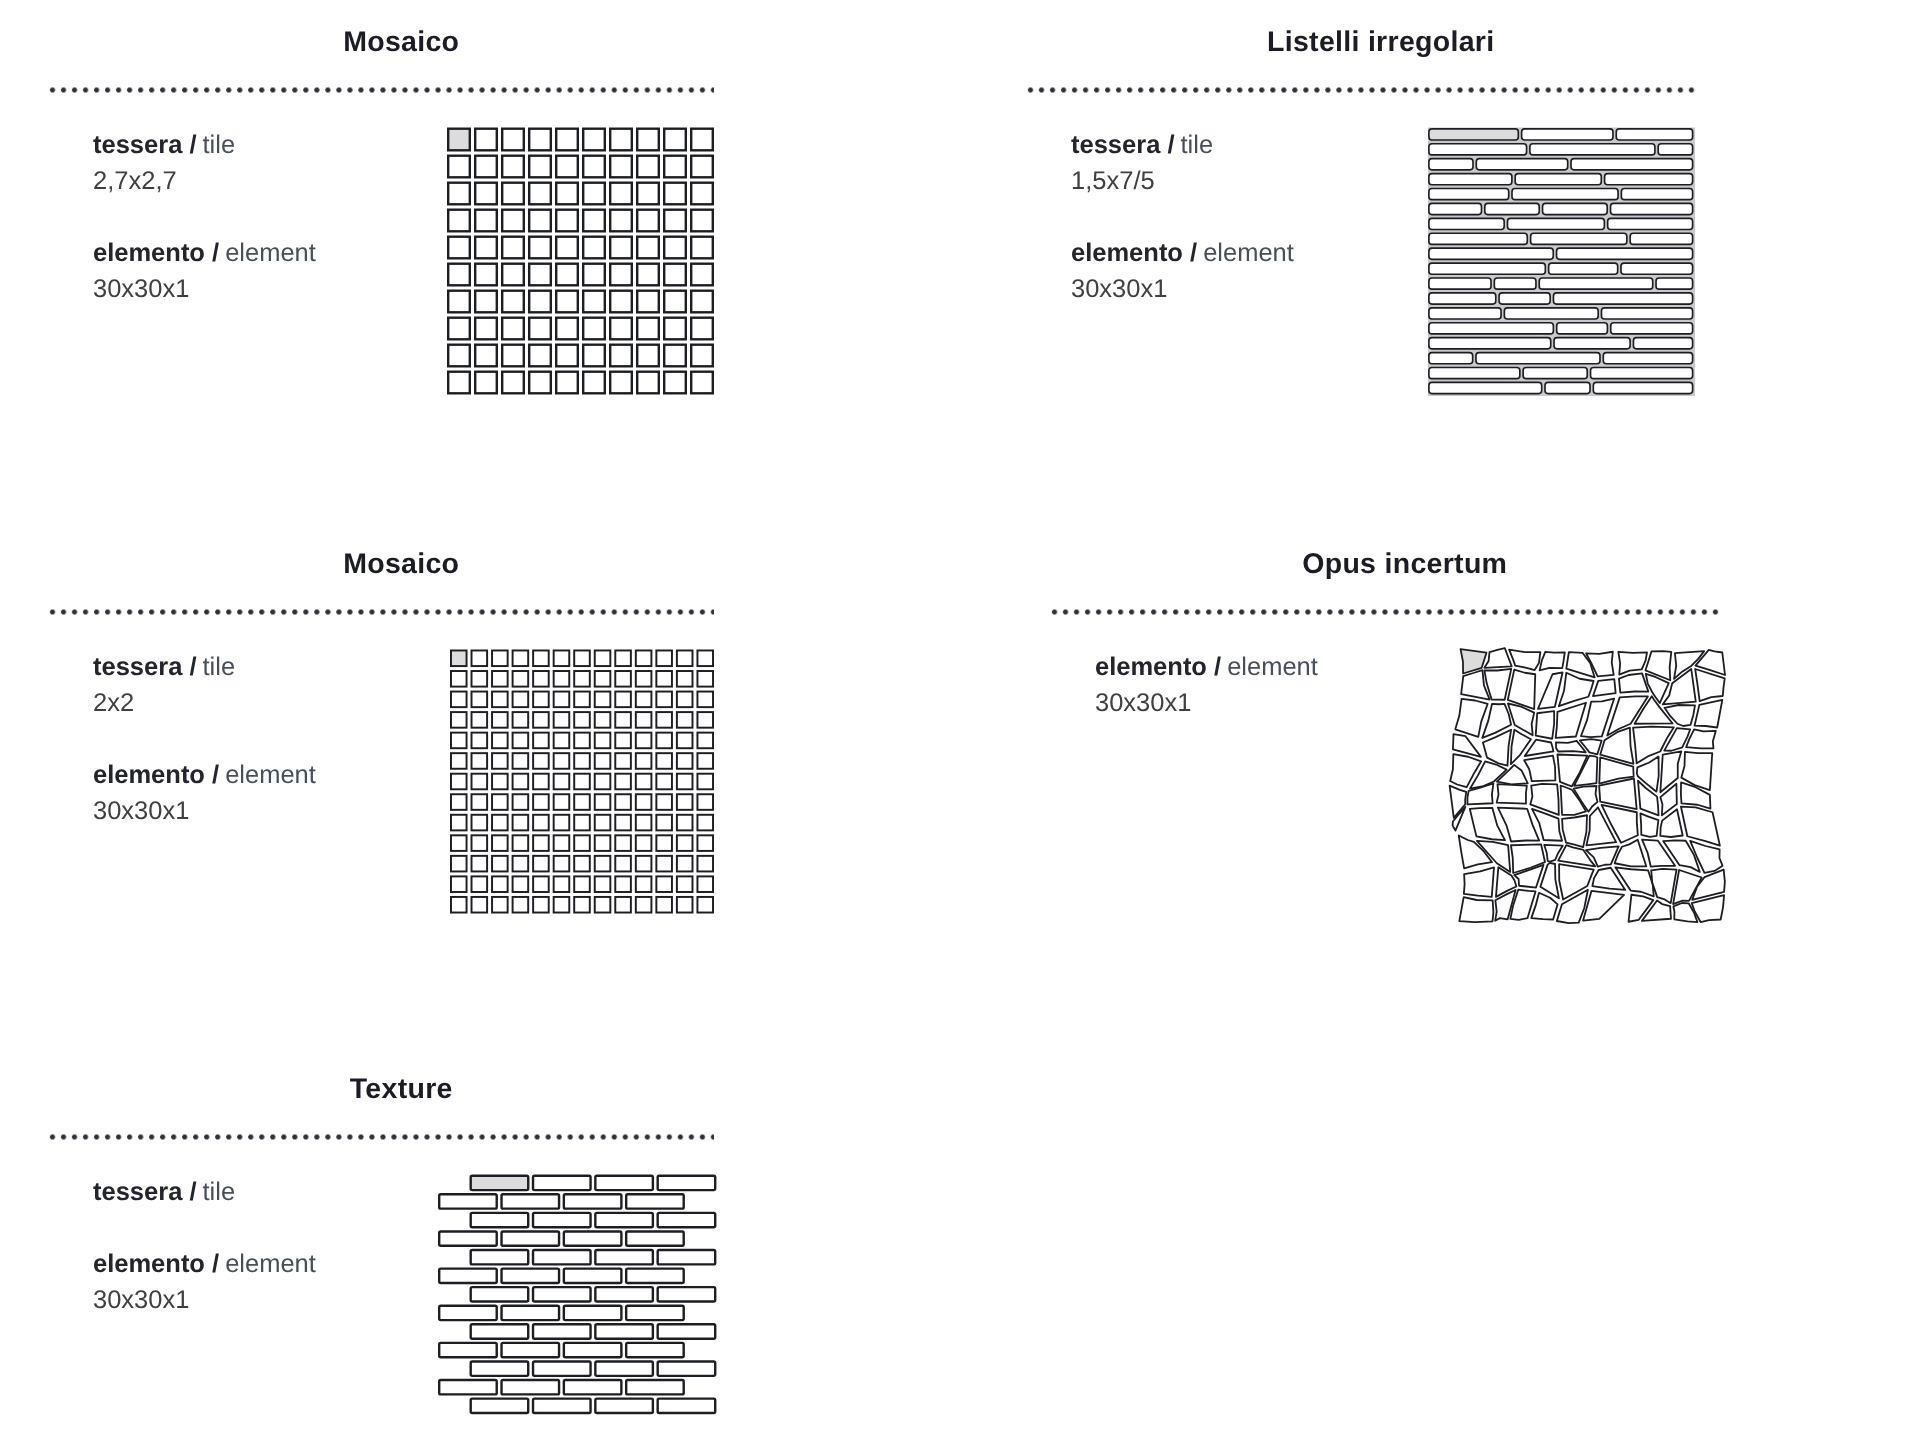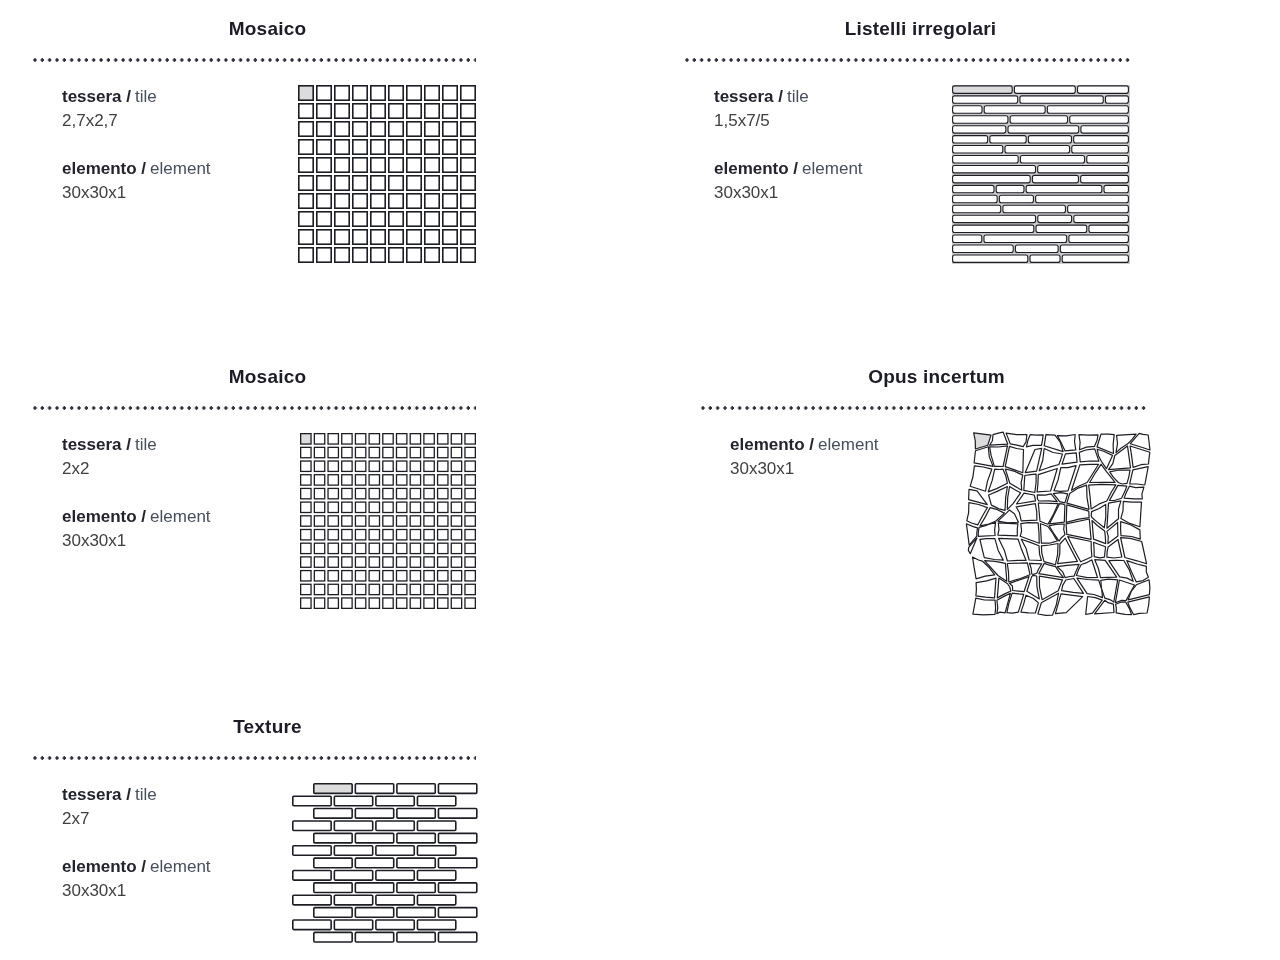--- a/index.html
+++ b/index.html
@@ -516,21 +516,20 @@
       </svg>
   </div>
 </section>
 
 <section class="spec" style="left:32px;top:714px;width:444px">
   <h2 class="title">Texture</h2>
   <div class="dots"></div>
   <div class="content">
     <div class="info">
       <div class="lbl"><b>tessera /</b><span class="en">tile</span></div>
-      <div class="dim">2x7</div>
       <div class="group-gap"></div>
       <div class="lbl"><b>elemento /</b><span class="en">element</span></div>
       <div class="dim">30x30x1</div>
     </div>
     <svg class="pattern" width="184" height="161" viewBox="0 0 184 161">
         <rect x="21.8" y="0.8" width="38.35" height="9.584615384615386" rx="1" ry="1" fill="#dcdcdc" stroke="#1d1e24" stroke-width="1.6"></rect>
         <rect x="63.35" y="0.8" width="38.35" height="9.584615384615386" rx="1" ry="1" fill="#ffffff" stroke="#1d1e24" stroke-width="1.6"></rect>
         <rect x="104.9" y="0.8" width="38.35" height="9.584615384615386" rx="1" ry="1" fill="#ffffff" stroke="#1d1e24" stroke-width="1.6"></rect>
         <rect x="146.45000000000002" y="0.8" width="38.35" height="9.584615384615386" rx="1" ry="1" fill="#ffffff" stroke="#1d1e24" stroke-width="1.6"></rect>
         <rect x="0.8" y="13.184615384615386" width="38.35" height="9.584615384615386" rx="1" ry="1" fill="#ffffff" stroke="#1d1e24" stroke-width="1.6"></rect>

